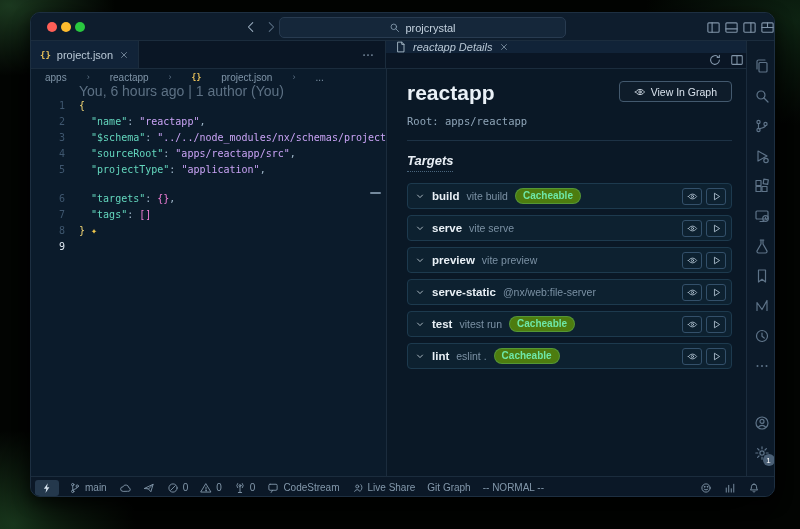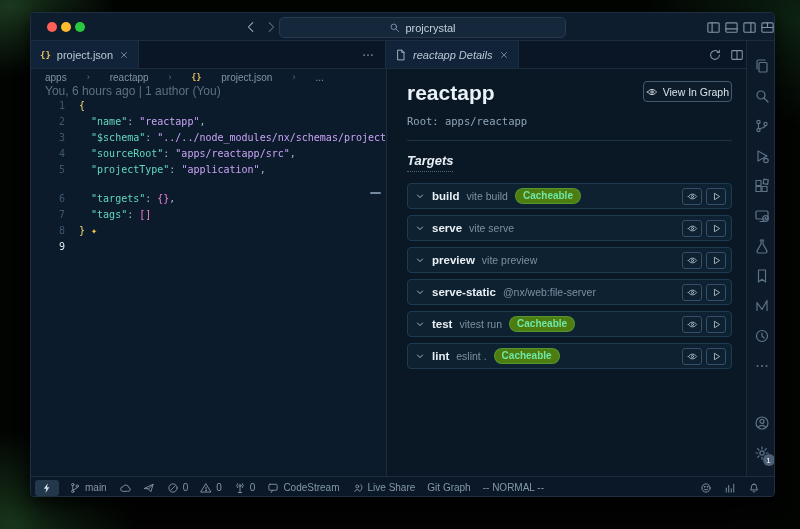--- a/index.html
+++ b/index.html
@@ -4,69 +4,69 @@
 <style>
   html,body{margin:0;padding:0;background:#000;}
   .stage{position:relative;width:800px;height:529px;overflow:hidden;
     font-family:"Liberation Sans",sans-serif;
     background:
       radial-gradient(150px 100px at 10px 6px, #1c3a20 0%, rgba(5,12,6,0) 70%),
       radial-gradient(170px 130px at 14px 524px, #1a3a1e 0%, rgba(5,12,6,0) 72%),
       radial-gradient(220px 150px at 798px 20px, #0e2413 0%, rgba(5,12,6,0) 70%),
       #030503;}
   .window{position:absolute;left:30px;top:12px;width:745px;height:485px;
-    background:#0c1a29;border-radius:4px;overflow:hidden;
+    background:#0c1a29;border-radius:10px;overflow:hidden;
     box-shadow:0 22px 50px rgba(0,0,0,.8),0 5px 16px rgba(0,0,0,.6);
     border:1px solid #1d2f41;box-sizing:border-box;}
   .ic{display:inline-flex;align-items:center;justify-content:center;width:14px;height:14px;flex:none;}
   .ic svg{width:100%;height:100%;}
   
   .titlebar{position:absolute;left:0;top:0;width:745px;height:28px;background:#0e1d2d;border-bottom:1px solid #1b2c3d;box-sizing:border-box;}
   .tl{position:absolute;top:9px;width:10px;height:10px;border-radius:50%;}
   .nav{position:absolute;top:7px;width:14px;height:14px;color:#9db0c2;}
   .nav.fwd{color:#5a6f84;}
   .searchbox{position:absolute;left:248px;top:4px;width:285px;height:19px;background:#15273a;border:1px solid #283b50;border-radius:5px;
     display:flex;align-items:center;justify-content:center;gap:5px;color:#c3d1de;font-size:11px;}
   .searchbox .ic{width:11px;height:11px;color:#8ba0b4;}
   .laybtn{position:absolute;top:7px;width:15px;height:15px;color:#8094a8;}
   
   .tabsrow{position:absolute;left:0;top:28px;width:745px;height:28px;display:flex;background:#0a1625;border-bottom:1px solid #1b2c3d;box-sizing:border-box;}
   .tabgroup{display:flex;align-items:stretch;box-sizing:border-box;}
   .tabgroup.lft{width:355px;border-right:1px solid #1b2c3d;}
-  .tabgroup.rgt{width:390px;}
+  .tabgroup.rgt{width:390px;flex-direction:column;}
   .tab{display:flex;align-items:center;gap:6px;padding:0 9px;background:#112338;border-right:1px solid #1b2c3d;font-size:11px;color:#b9c8d6;}
   .tab .close{width:10px;height:10px;color:#8ea0b2;}
   .tab .jsonglyph{color:#e8c15a;font-family:"DejaVu Sans Mono",monospace;font-weight:bold;font-size:9px;}
   .tab.preview .lbl{font-style:italic;}
   .tab .pageic{width:12px;height:12px;color:#a9bcc9;}
   .tabactions{margin-left:auto;display:flex;align-items:center;gap:8px;padding-right:10px;color:#8094a8;}
   .tabactions .ic{width:14px;height:14px;}
   
   .breadcrumb{position:absolute;left:0;top:56px;width:355px;height:16px;display:flex;align-items:center;gap:20px;padding-left:14px;
     font-size:10px;color:#7f94a7;background:#0b1b2b;box-sizing:border-box;}
   .breadcrumb .sep{color:#5c7184;font-size:9px;}
   .breadcrumb .bjson{color:#e8c15a;font-family:"DejaVu Sans Mono",monospace;font-weight:bold;font-size:8px;}
   
   .editor{position:absolute;left:0;top:72px;width:355px;height:391px;background:#0b1b2b;overflow:hidden;
     font-family:"DejaVu Sans Mono",monospace;font-size:10px;}
   .crow{display:flex;height:16px;line-height:16px;white-space:pre;}
   .crow .ln{width:34px;text-align:right;color:#3e566e;flex:none;}
   .crow.active .ln{color:#dfe9f2;}
   .crow .ctext{margin-left:14px;}
-  .crow.lensrow{height:13px;line-height:13px;font-size:12px;color:#5d7184;flex-direction:column;}
+  .crow.lensrow{height:13px;line-height:13px;font-size:14px;color:#5d7184;}
   .crow.lensrow .ctext{font-family:"Liberation Sans",sans-serif;}
   .tk-pl{color:#d6e2ee}.tk-key{color:#63d6bd}.tk-str{color:#c9a3f5}.tk-pu{color:#9fb6c9}
   .tk-b0{color:#f2d675}.tk-b1{color:#ef7fd6}.tk-sp{color:#f2c94c;}
   .ovdash{position:absolute;right:5px;top:107px;width:11px;height:2px;background:#74899d;border-radius:1px;}
   
   .details{position:absolute;left:355px;top:56px;width:360px;height:407px;background:#0a1826;border-left:1px solid #1b2c3d;box-sizing:border-box;
     padding:12px 14px 0 20px;color:#dbe5ee;}
   .dhead{display:flex;align-items:flex-start;justify-content:space-between;}
   .dtitle{font-size:21px;font-weight:bold;color:#eaf1f7;line-height:24px;}
-  .graphbtn{display:flex;align-items:center;gap:5px;height:21px;padding:0 2px;border:1px solid #43596e;border-radius:4px;
+  .graphbtn{display:flex;align-items:center;gap:5px;height:21px;padding:0 14px;border:1px solid #43596e;border-radius:4px;
     background:rgba(255,255,255,.02);color:#d8e2ec;font-size:10.5px;}
   .graphbtn .ic{width:12px;height:12px;}
   .dmeta{margin-top:9px;font-family:"DejaVu Sans Mono",monospace;font-size:10.5px;color:#8fa5b8;line-height:15px;}
   .ddiv{height:1px;background:#1d3245;margin:11px 0 10px 0;}
   .dtargets-h{display:inline-block;font-size:13px;font-weight:bold;color:#e8eef4;border-bottom:1px dotted #4a657c;padding-bottom:3px;margin-bottom:11px;font-style:italic;}
   .tcard{display:flex;align-items:center;gap:7px;height:24px;background:#0d2130;border:1px solid #1d3a4e;border-radius:4px;
     margin-bottom:6px;padding:0 5px 0 7px;}
   .tname{font-size:11.5px;font-weight:bold;color:#e9f0f6;}
   .tcmd{font-size:10.5px;color:#7b91a4;}
   .pill{font-size:10px;font-weight:bold;color:#6ee7a7;background:#4d7c0f;border:1px solid rgba(110,231,167,.25);border-radius:8px;padding:2px 7px;line-height:1;}

